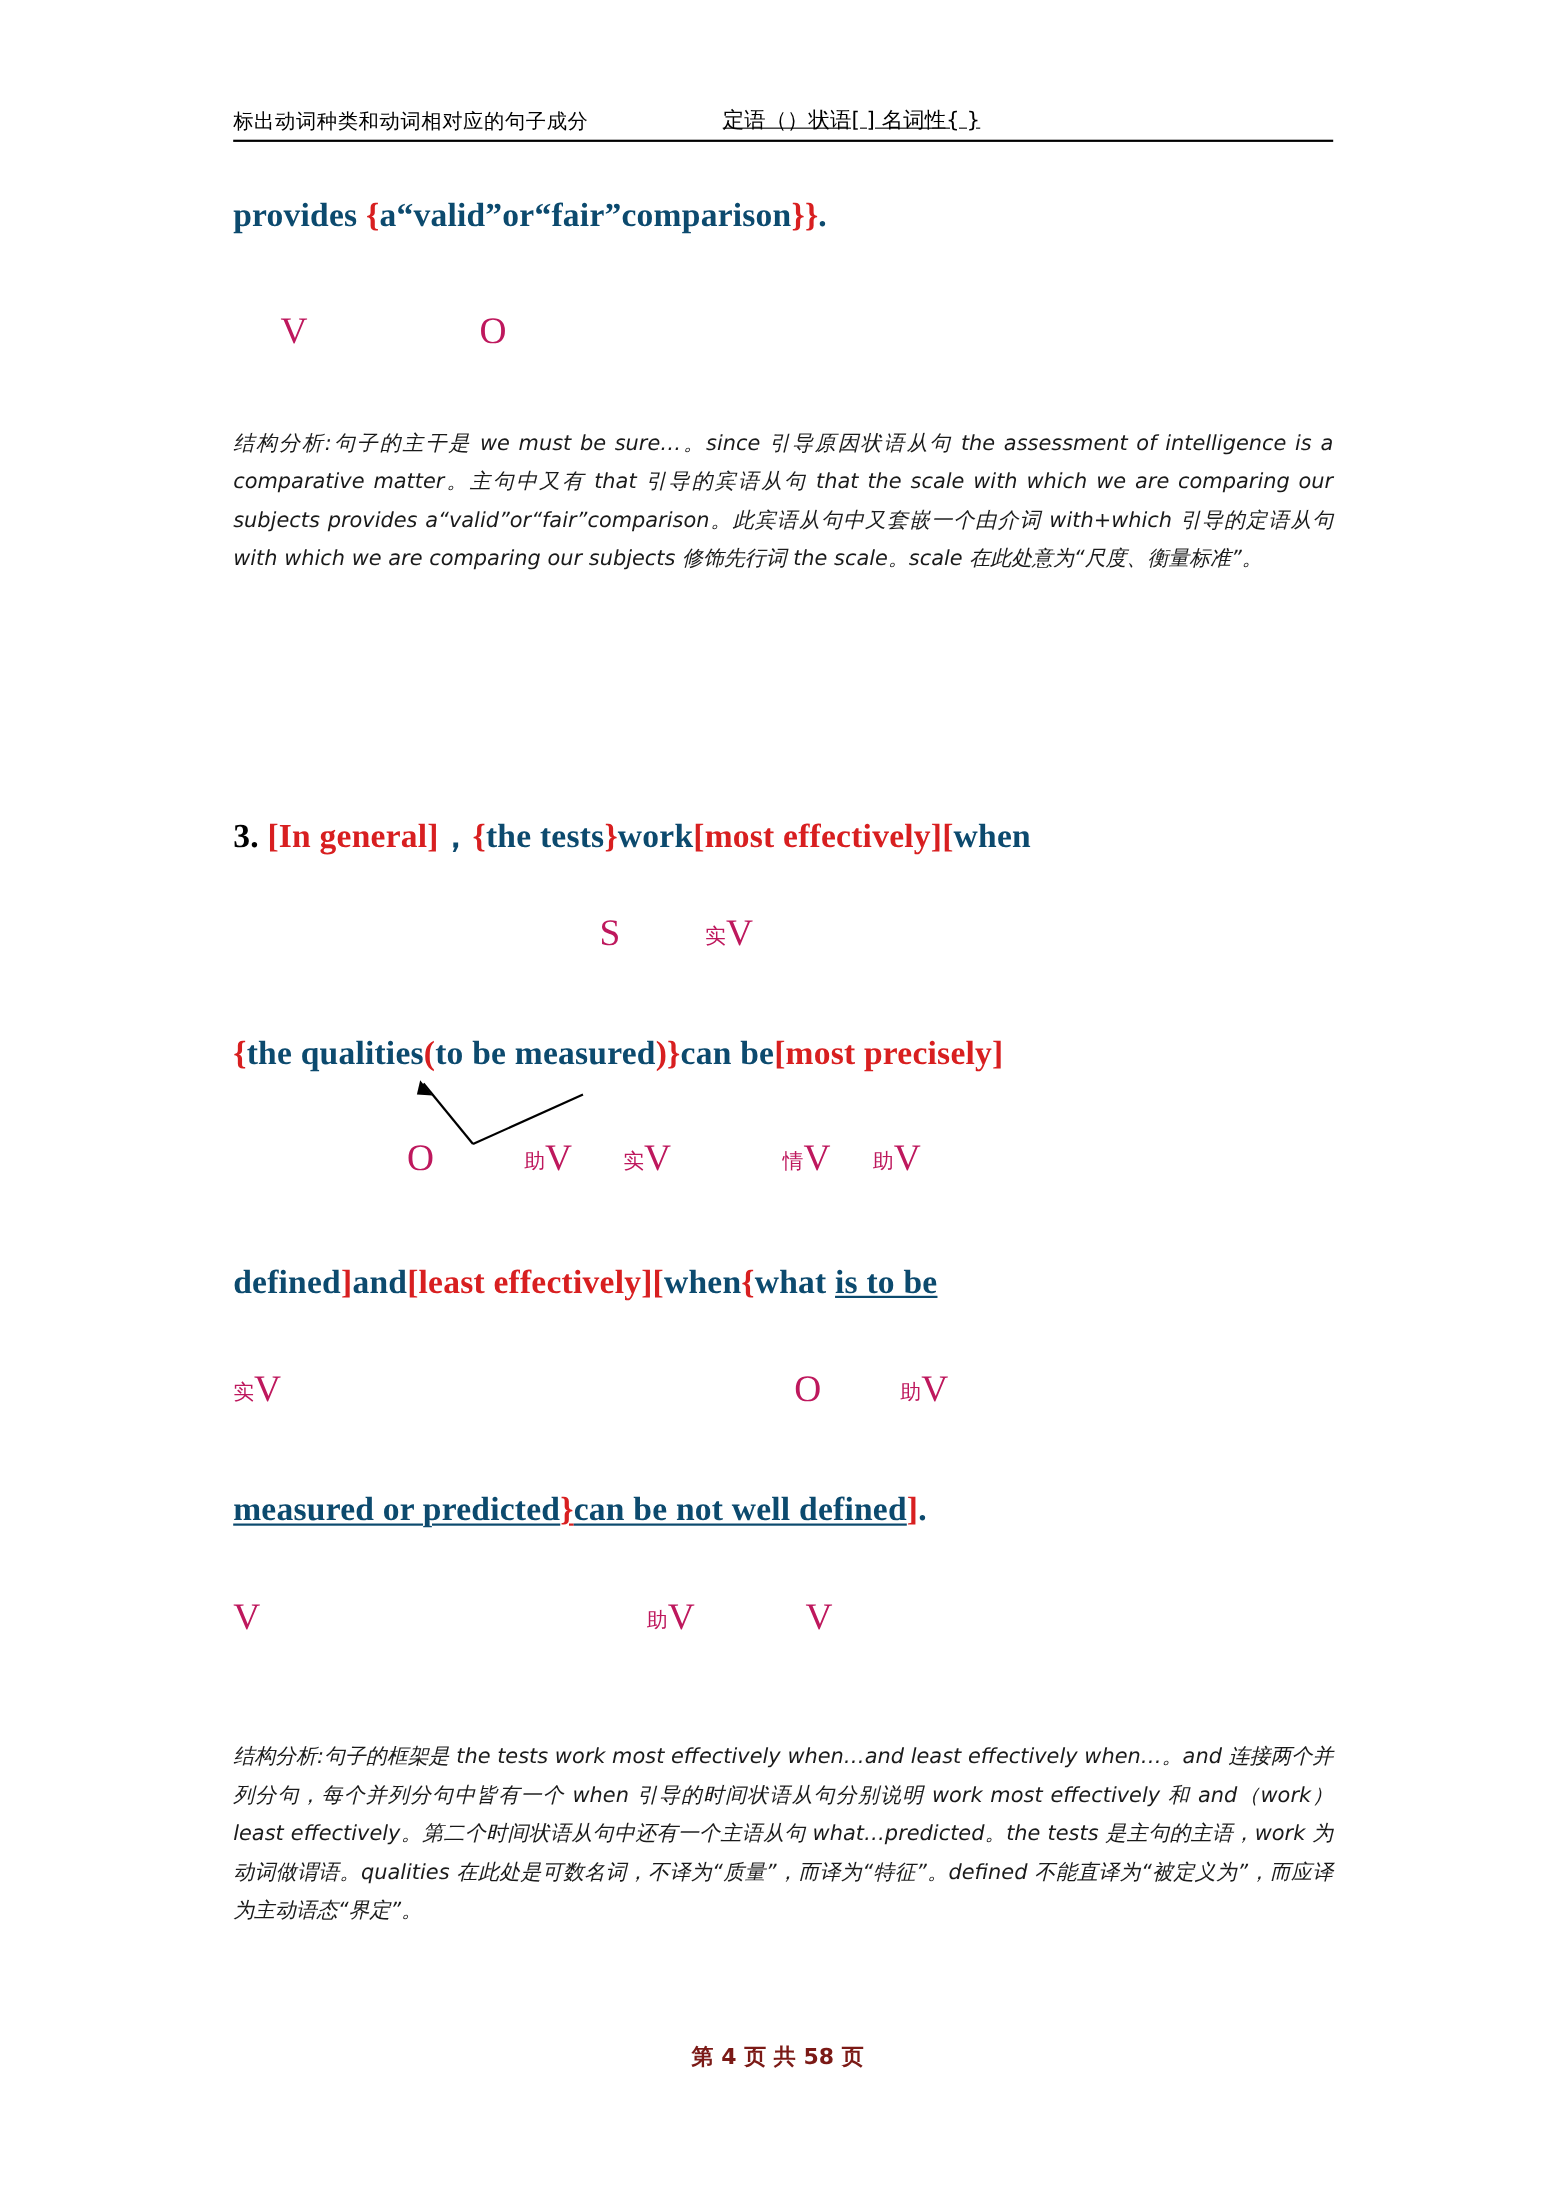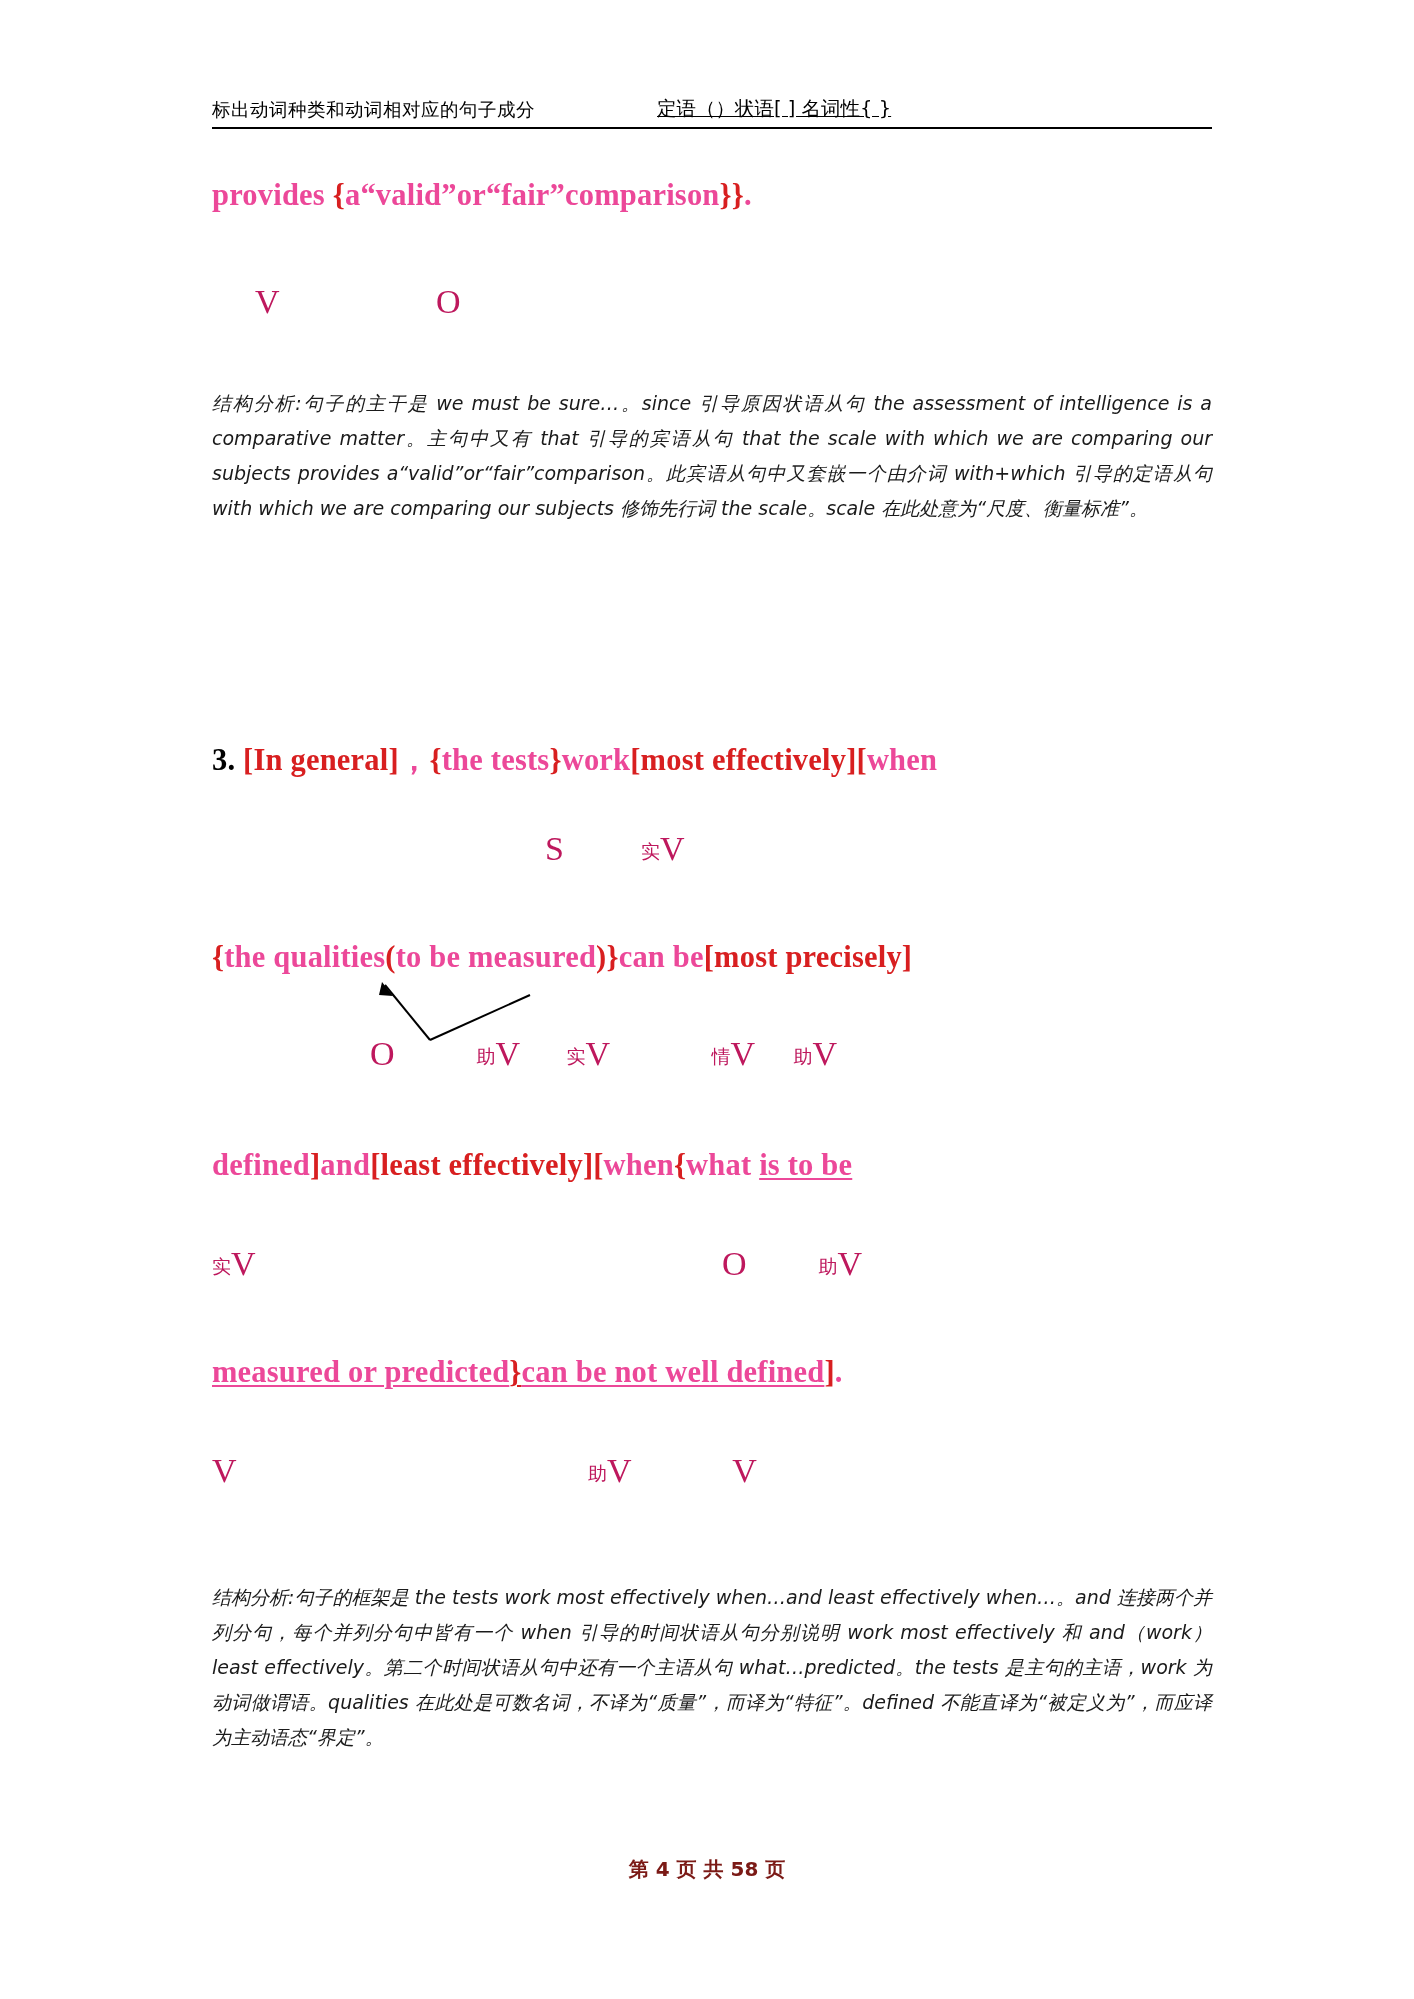--- a/index.html
+++ b/index.html
@@ -48,21 +48,21 @@
   
   .line {
     position: absolute;
     font-family: "Liberation Serif", serif;
     font-weight: bold;
     font-size: 30.5px;
     white-space: nowrap;
     letter-spacing: 0.2px;
   }
   .red { color: #d81f20; }
-  .blk { color: #ec4899; }
+  .blk { color: #0c4a6e; }
   .u { text-decoration: underline; text-decoration-thickness: 2px; text-underline-offset: 3px; margin-top: 33px; }
   
   .marks {
     position: absolute;
     color: #be185d;
     font-family: "Liberation Serif", serif;
     font-size: 31px;
     white-space: nowrap;
   }
   .marks .cn {

